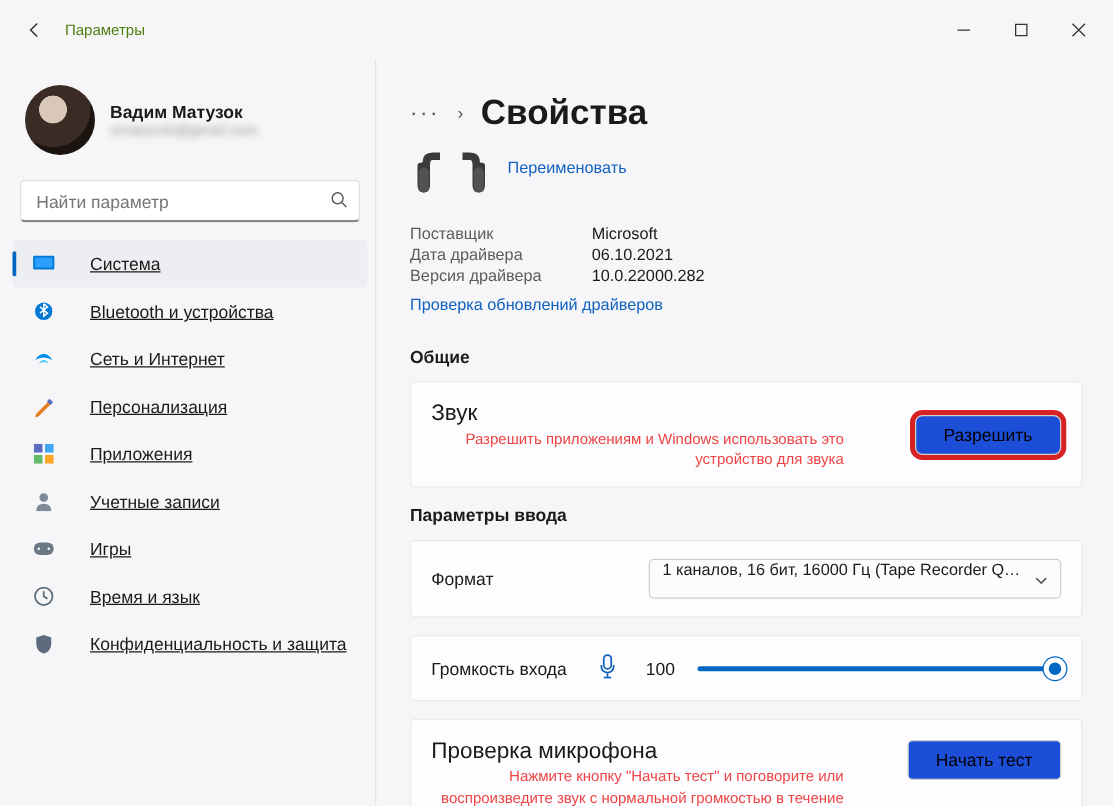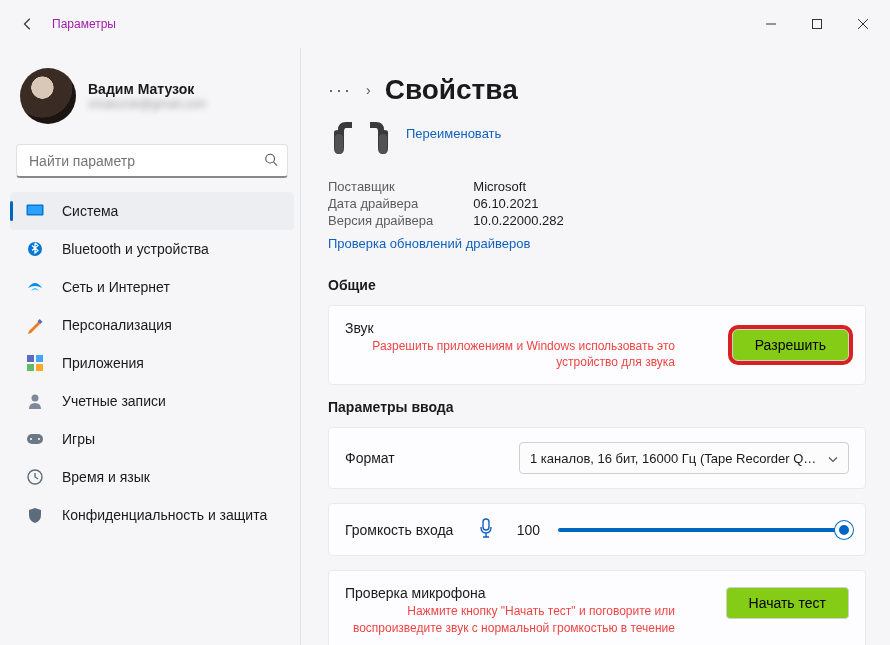--- a/index.html
+++ b/index.html
@@ -18,21 +18,21 @@
     align-items: center;
     padding: 0 4px 0 16px;
     background: #f6f6f8;
   }
   .back-btn {
     width: 24px; height: 24px;
     display:flex; align-items:center; justify-content:center;
     margin-right: 12px;
     cursor: pointer;
   }
-  .app-title { font-size: 12px; color: #a21caf; }
+  .app-title { font-size: 12px; color: #4d7c0f; }
   .win-ctrls { margin-left: auto; display: flex; }
   .win-ctrl {
     width: 46px; height: 32px;
     display:flex; align-items:center; justify-content:center;
     cursor: pointer;
     font-size: 12px;
   }
   .layout {
     display: flex;
     height: calc(100% - 48px);
@@ -73,28 +73,29 @@
     outline: none;
   }
   .search-icon {
     position: absolute; right: 10px; top: 50%; transform: translateY(-50%);
     color: #555; pointer-events: none;
   }
   .nav { display: flex; flex-direction: column; gap: 0; }
   .nav-item {
     display: flex;
     align-items: center;
-    gap: 18px;
+    gap: 28px;
     height: 38px;
     padding: 0 12px 0 16px;
     margin: 0 6px;
     border-radius: 4px;
     cursor: pointer;
     font-size: 14px;
     color: #1a1a1a;
+    text-decoration: underline;
   }
   .nav-item.active {
     background: #eceef2;
     position: relative;
   }
   .nav-item.active::before {
     content: '';
     position: absolute;
     left: 0; top: 9px; bottom: 9px;
     width: 3px;
@@ -142,41 +143,41 @@
   .card {
     background: #fdfdff;
     border: 1px solid #eaeaea;
     border-radius: 4px;
     padding: 14px 16px;
     margin-bottom: 14px;
     display: flex;
     align-items: center;
     gap: 14px;
   }
-  .card-text .ct-title { font-size: 14px; }
+  .card-text .ct-title { font-size: 18px; }
   .card-text .ct-sub { font-size: 12px; color: #ef4444; line-height: 1.35; margin-top: 2px; max-width: 330px; text-align: right; }
   .btn {
     margin-left: auto;
     border: 1px solid #d0d0d0;
-    background: #84cc16;
+    background: #1d4ed8;
     border-radius: 4px;
     padding: 7px 22px;
     font-size: 14px;
     cursor: pointer;
   }
   .btn-highlight {
     box-shadow: 0 0 0 4px #d62222;
     border-radius: 6px;
   }
   .format-card { justify-content: space-between; }
   .format-label { font-size: 14px; }
   .format-select {
     flex: 0 0 330px;
     height: 32px;
-    display:flex; align-items:center;
+    display:flex; 
     border: 1px solid #d0d0d0;
     border-radius: 4px;
     padding: 0 30px 0 10px;
     font-size: 13px;
     background: #fcfcfc;
     position: relative;
     cursor: pointer;
     overflow: hidden;
     white-space: nowrap;
   }

